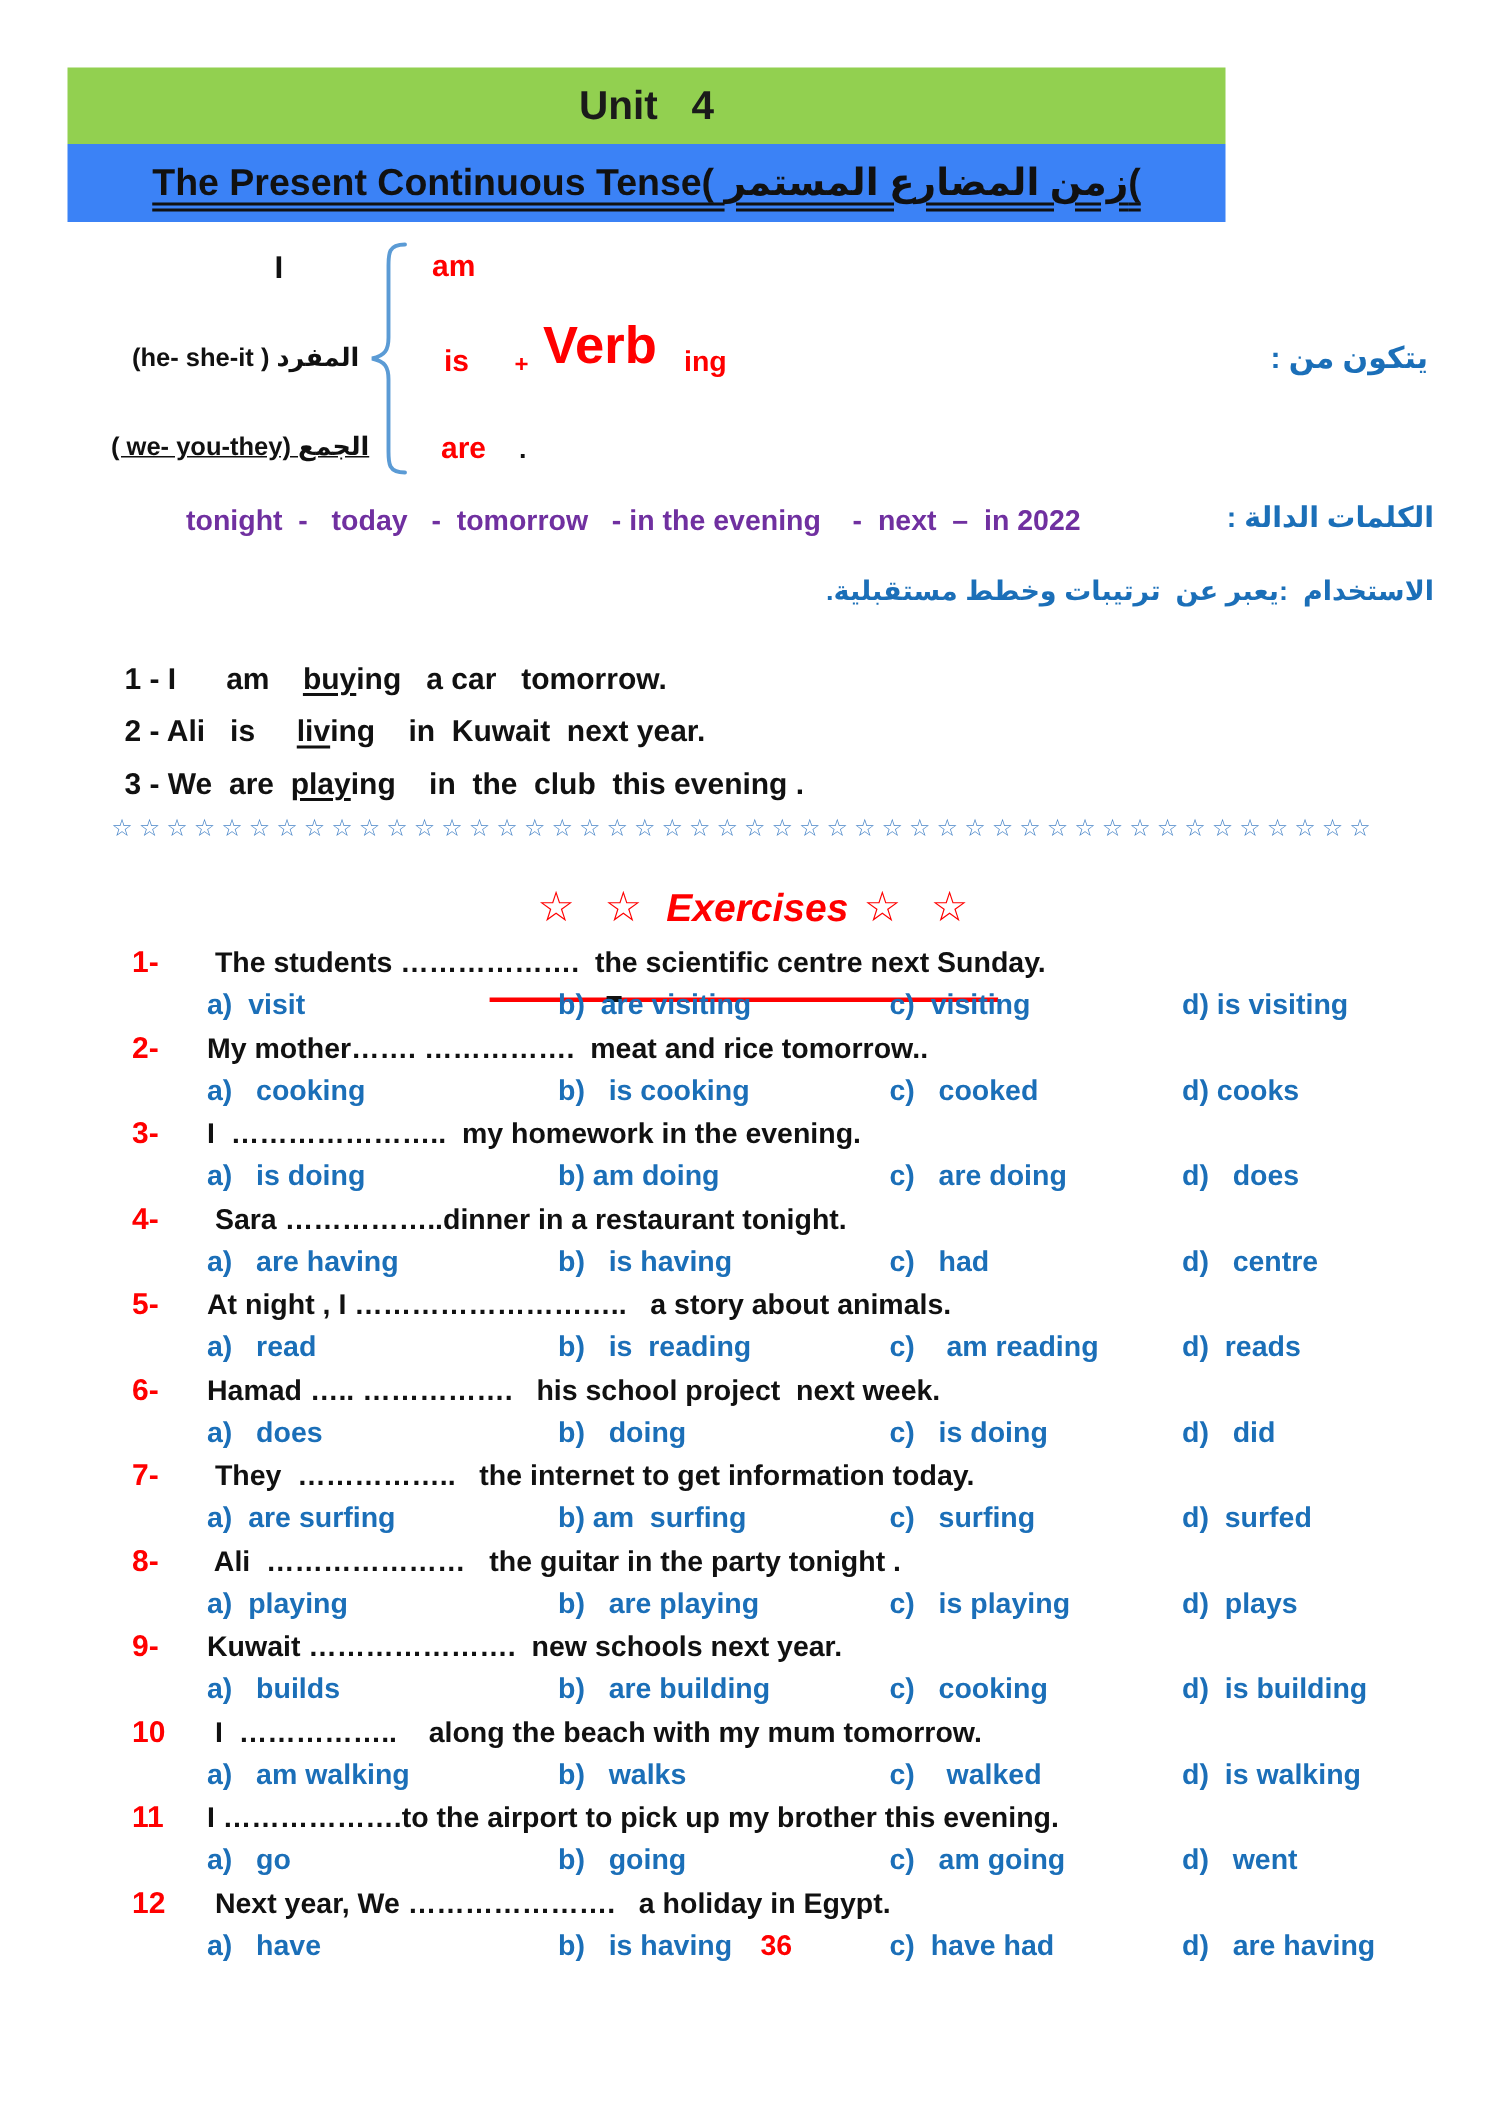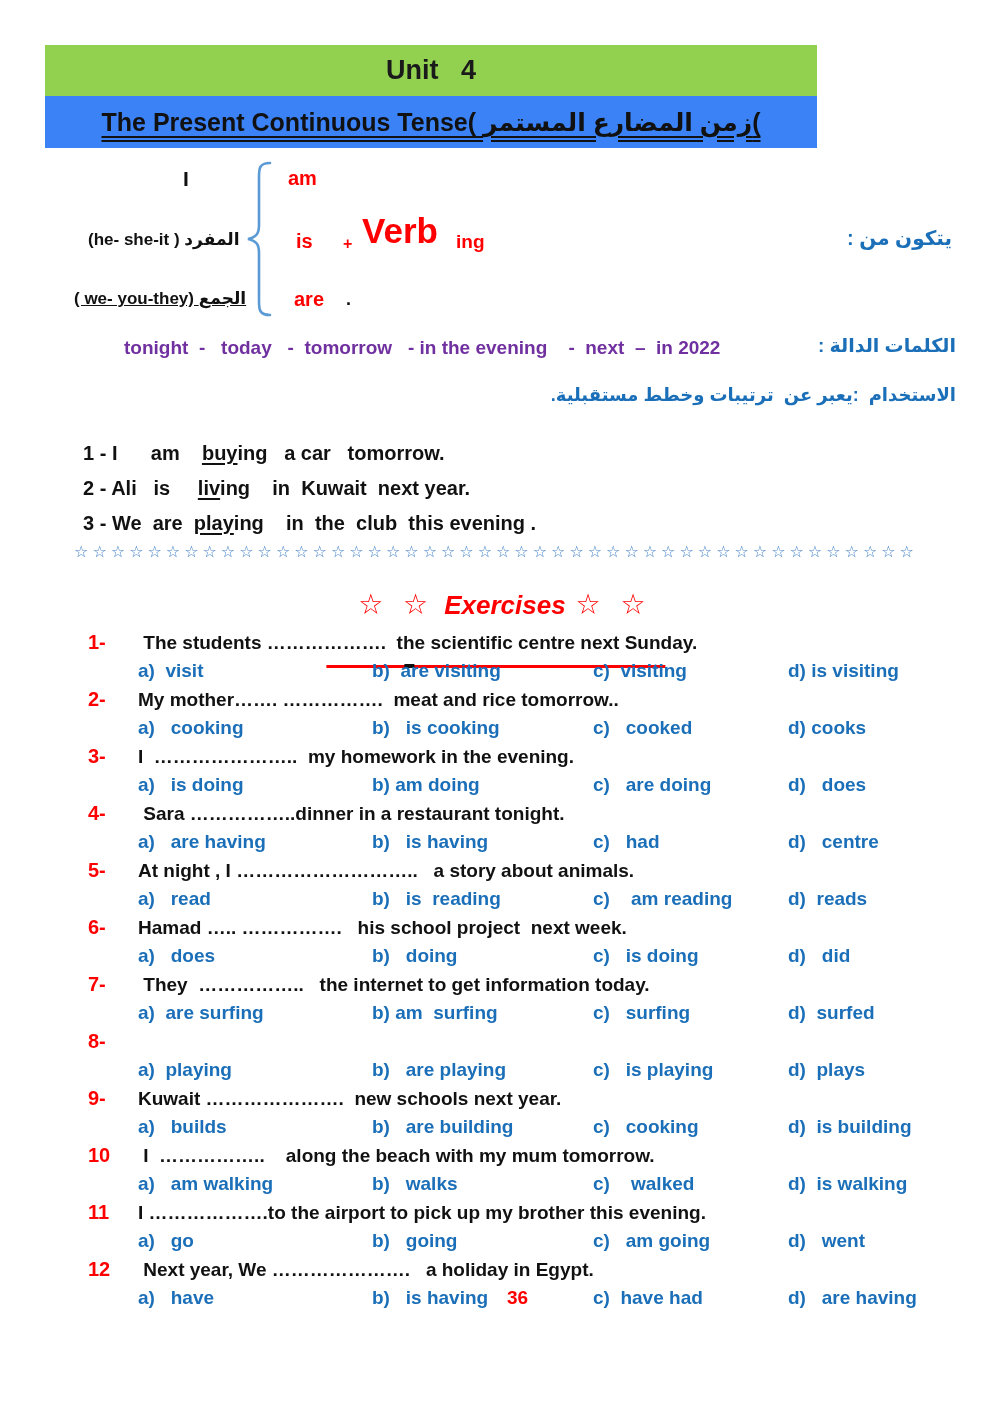--- a/index.html
+++ b/index.html
@@ -189,20 +189,21 @@
         <span class="opt a">a)  are surfing</span>
         <span class="opt b">b) am  surfing</span>
         <span class="opt c">c)   surfing</span>
         <span class="opt d">d)  surfed</span>
       </div>
     </div>
 
     <div class="q">
       <div class="qrow">
           <span class="qnum">8-</span>
+          <span class="qstem"> Ali  …………………   the guitar in the party tonight .</span>
         </div>
       <div class="qrow">
         <span class="opt a">a)  playing</span>
         <span class="opt b">b)   are playing</span>
         <span class="opt c">c)   is playing</span>
         <span class="opt d">d)  plays</span>
       </div>
     </div>
 
     <div class="q">

